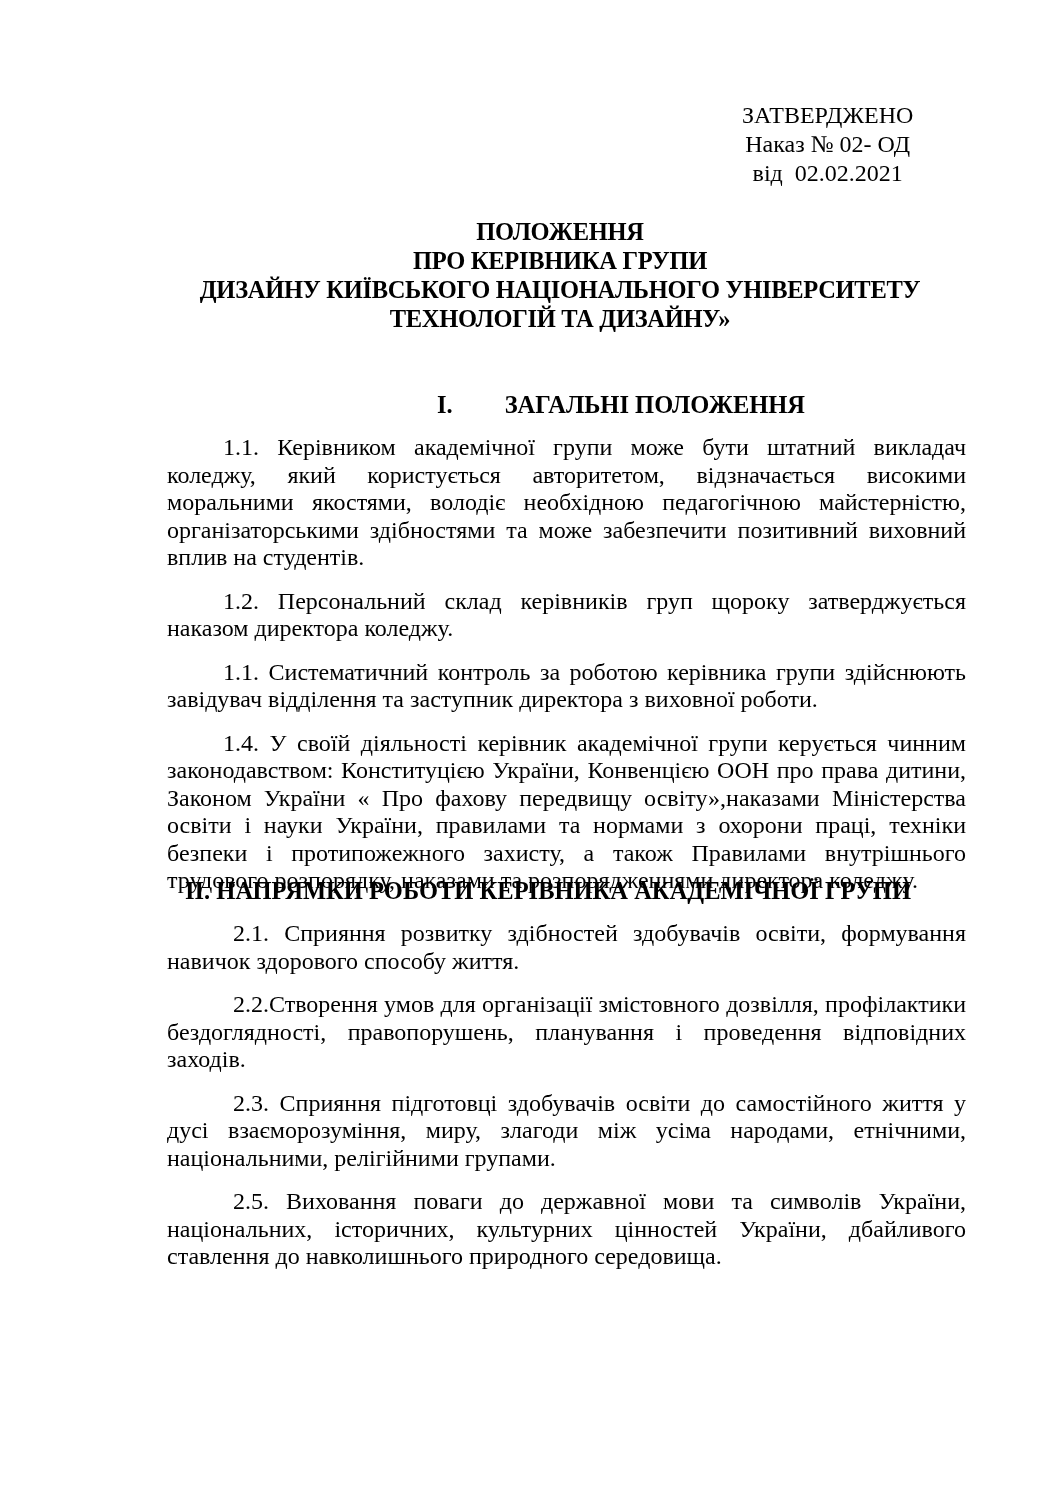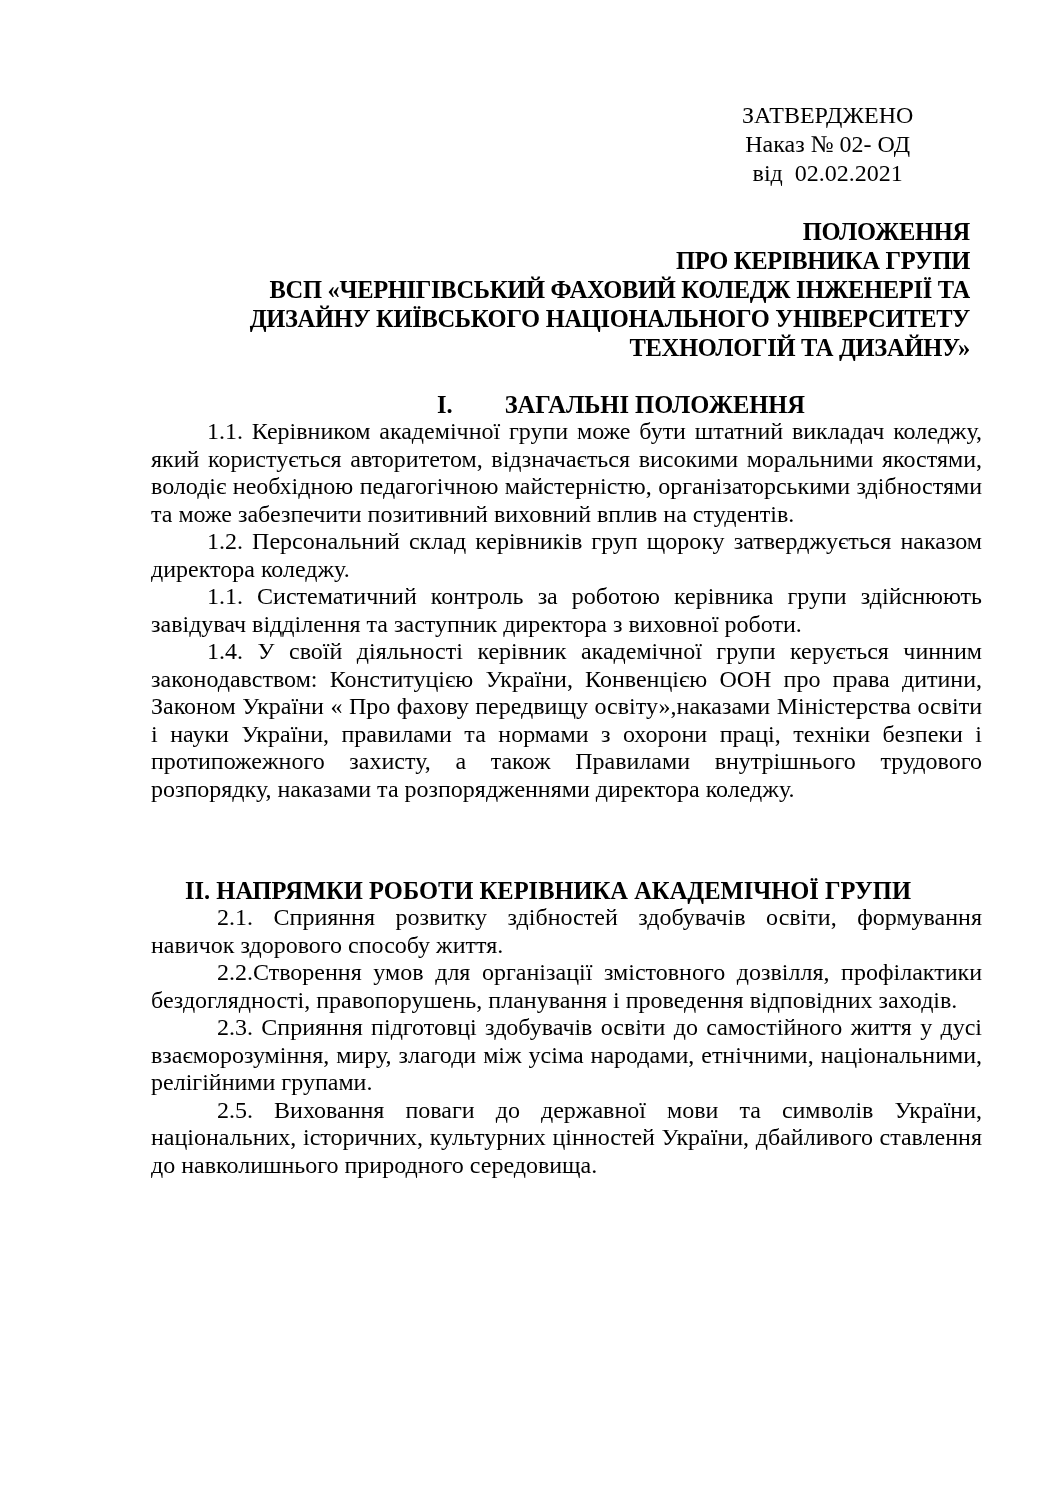--- a/index.html
+++ b/index.html
@@ -8,48 +8,47 @@
       font-family: "Liberation Serif", "DejaVu Serif", serif;
       color: #000;
     }
     .approval {
       position: absolute; left: 742px; top: 101px;
       font-size: 24px; line-height: 29px;
     }
     .approval div { white-space: pre; text-align: center; }
     .title-block {
       position: absolute; left: 150px; width: 820px; top: 217px;
-      text-align: right; font-weight: bold; font-size: 24.5px; line-height: 29px;
+      text-align: center; font-weight: bold; font-size: 24.5px; line-height: 29px;
       letter-spacing: -0.3px;
     }
     .section-heading {
       position: absolute; font-weight: bold; font-size: 24.5px; line-height: 29px;
       white-space: pre;
     }
     .paras {
       position: absolute; left: 151px; width: 831px;
       font-size: 24px; line-height: 27.5px;
       text-align: justify;
     }
-    .para { text-indent: 56px; margin: 0; }
+    .para { text-indent: 56px; margin: 16px; }
     .para.i2 { text-indent: 66px; }
   </style>
 </head>
 <body>
 
 <div class="approval">
   <div>ЗАТВЕРДЖЕНО</div>
   <div>Наказ № 02- ОД</div>
   <div>від  02.02.2021</div>
 </div>
 
 <div class="title-block">
   <div>ПОЛОЖЕННЯ</div>
   <div>ПРО КЕРІВНИКА ГРУПИ</div>
-  <div>ВСП «ЧЕРНІГІВСЬКИЙ ФАХОВИЙ КОЛЕДЖ ІНЖЕНЕРІЇ ТА</div>
   <div>ДИЗАЙНУ КИЇВСЬКОГО НАЦІОНАЛЬНОГО УНІВЕРСИТЕТУ</div>
   <div>ТЕХНОЛОГІЙ ТА ДИЗАЙНУ»</div>
 </div>
 
 <div class="section-heading" style="left:437px; top:390px;"><span>I.</span><span style="display:inline-block;width:52px"></span><span>ЗАГАЛЬНІ ПОЛОЖЕННЯ</span></div>
 
 <div class="paras" style="top:418px;">
   <p class="para">1.1. Керівником академічної групи може бути штатний викладач коледжу, який користується авторитетом, відзначається високими моральними якостями, володіє необхідною педагогічною майстерністю, організаторськими здібностями та може забезпечити позитивний виховний вплив на студентів.</p>
   <p class="para">1.2. Персональний склад  керівників груп щороку затверджується наказом директора коледжу.</p>
   <p class="para">1.1.  Систематичний контроль за роботою керівника групи здійснюють завідувач відділення та заступник директора з виховної роботи.</p>

